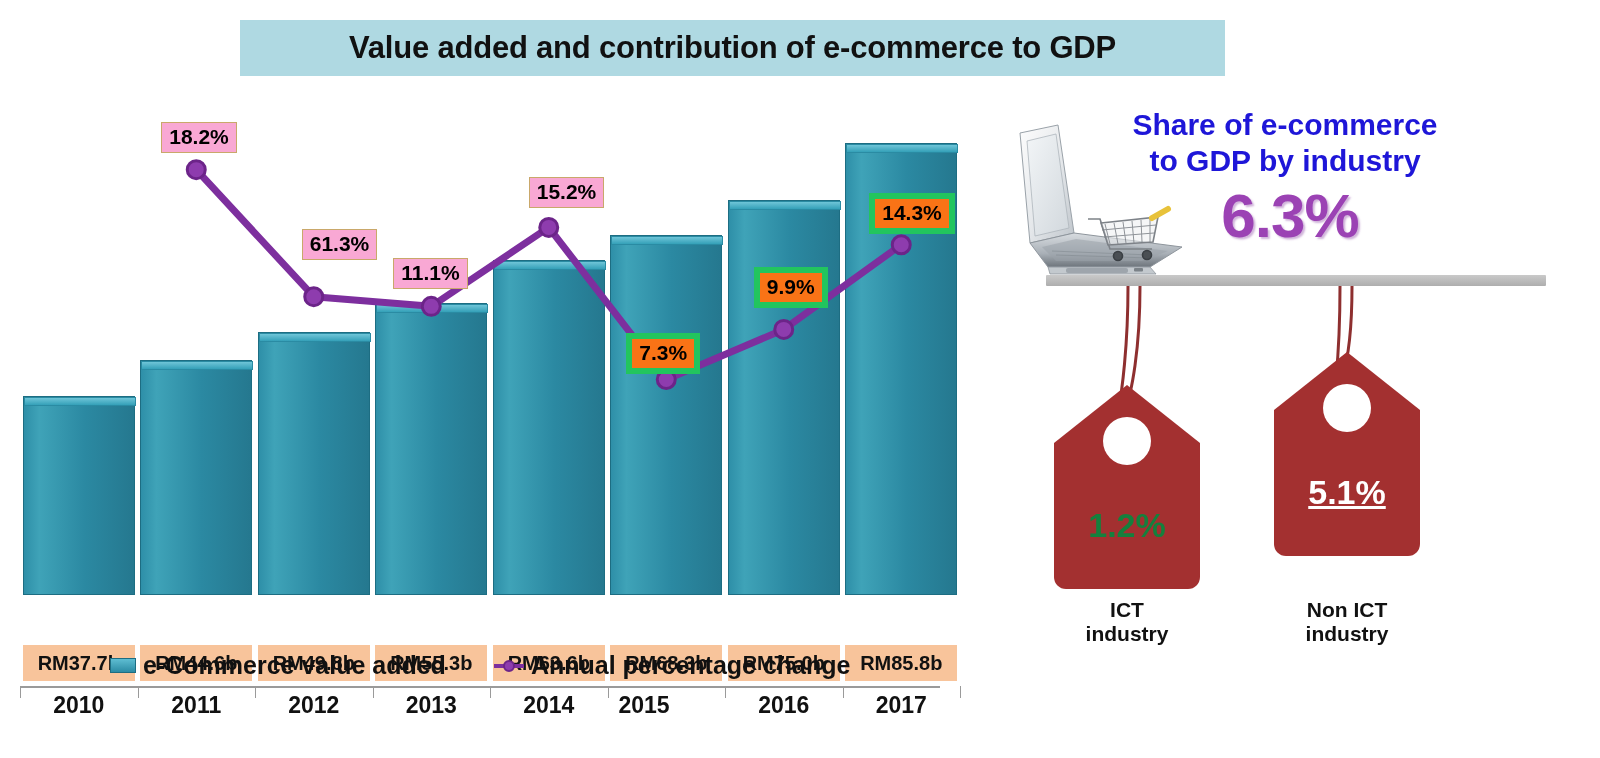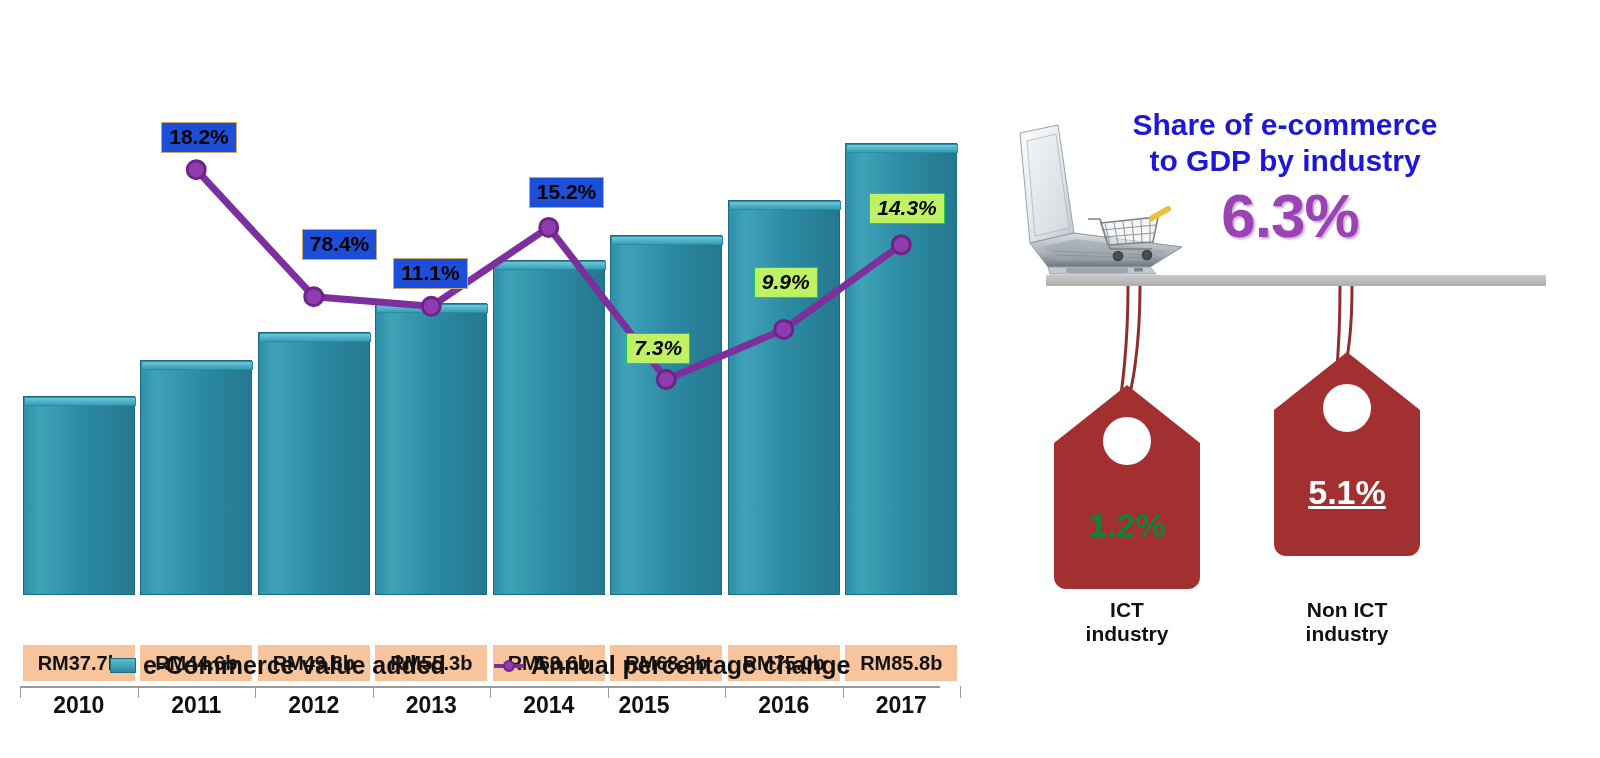--- a/index.html
+++ b/index.html
@@ -56,22 +56,22 @@
     font-size:23px;font-weight:bold;color:#111;
   }
 
   
   .line-svg{position:absolute;left:0;top:0;width:980px;height:560px;pointer-events:none;}
 
   .pct-box{
     position:absolute;padding:2px 7px 3px 7px;
     font-size:21px;font-weight:bold;color:#000;white-space:nowrap;
   }
-  .pct-box.cream{background:#1d4ed8;border:1px solid #C9A86A;}
-  .pct-box.white{background:#bef264;border:1px solid #22c55e;font-style:italic;}
+  .pct-box.cream{background:#f9a8d4;border:1px solid #C9A86A;}
+  .pct-box.white{background:#f97316;border:6px solid #22c55e;}
 
   
   .legend{position:absolute;left:110px;top:555px;width:760px;height:40px;
     display:flex;align-items:center;gap:48px;}
   .legend-item{display:flex;align-items:center;gap:7px;}
   .legend-swatch{
     width:26px;height:15px;
     background:linear-gradient(to bottom,#5EBDD2,#2B8BA4);
     border:1px solid #1d6d82;box-sizing:border-box;display:block;
   }
@@ -111,20 +111,23 @@
   .tag-label{
     position:absolute;width:170px;text-align:center;
     font-size:21px;font-weight:bold;color:#111;line-height:1.18;
   }
 </style>
 </head>
 <body>
 
 <div id="root">
 
+  <div class="title-band">
+    <div class="title-text">Value added and contribution of e-commerce to GDP</div>
+  </div>
 
   <div class="chart">
 
     <div class="plot" id="plot">
         <div class="bar-group" style="left: 2.75px; height: 198.745px;">
           <div class="bar" style="height: 198.745px;">
             <div class="bar-cap"></div>
           </div>
         </div>
         <div class="bar-group" style="left: 120.25px; height: 235.12px;">
@@ -170,21 +173,21 @@
         <circle cx="313.75" cy="206.70000000000002" r="9" fill="#8E3CAE" stroke="#6C2489" stroke-width="3"></circle>
         <circle cx="431.25" cy="216.32500000000002" r="9" fill="#8E3CAE" stroke="#6C2489" stroke-width="3"></circle>
         <circle cx="548.75" cy="137.39999999999998" r="9" fill="#8E3CAE" stroke="#6C2489" stroke-width="3"></circle>
         <circle cx="666.25" cy="289.475" r="9" fill="#8E3CAE" stroke="#6C2489" stroke-width="3"></circle>
         <circle cx="783.75" cy="239.425" r="9" fill="#8E3CAE" stroke="#6C2489" stroke-width="3"></circle>
         <circle cx="901.25" cy="154.72499999999997" r="9" fill="#8E3CAE" stroke="#6C2489" stroke-width="3"></circle>
       </svg>
 
     <div id="pctLabels">
         <div class="pct-box cream" style="left: 161.25px; top: 31.65px;">18.2%</div>
-        <div class="pct-box cream" style="left: 301.75px; top: 138.7px;">78.4%</div>
+        <div class="pct-box cream" style="left: 301.75px; top: 138.7px;">61.3%</div>
         <div class="pct-box cream" style="left: 393.25px; top: 168.325px;">11.1%</div>
         <div class="pct-box cream" style="left: 528.75px; top: 87.4px;">15.2%</div>
         <div class="pct-box white" style="left: 626.25px; top: 243.475px;">7.3%</div>
         <div class="pct-box white" style="left: 753.75px; top: 177.425px; text-align: right;">9.9%</div>
         <div class="pct-box white" style="left: 869.25px; top: 102.725px;">14.3%</div>
       </div>
 
     <div class="value-band" id="valueBand">
         <div class="value-chip" style="left: 2.75px;">RM37.7b</div>
         <div class="value-chip" style="left: 120.25px;">RM44.6b</div>

